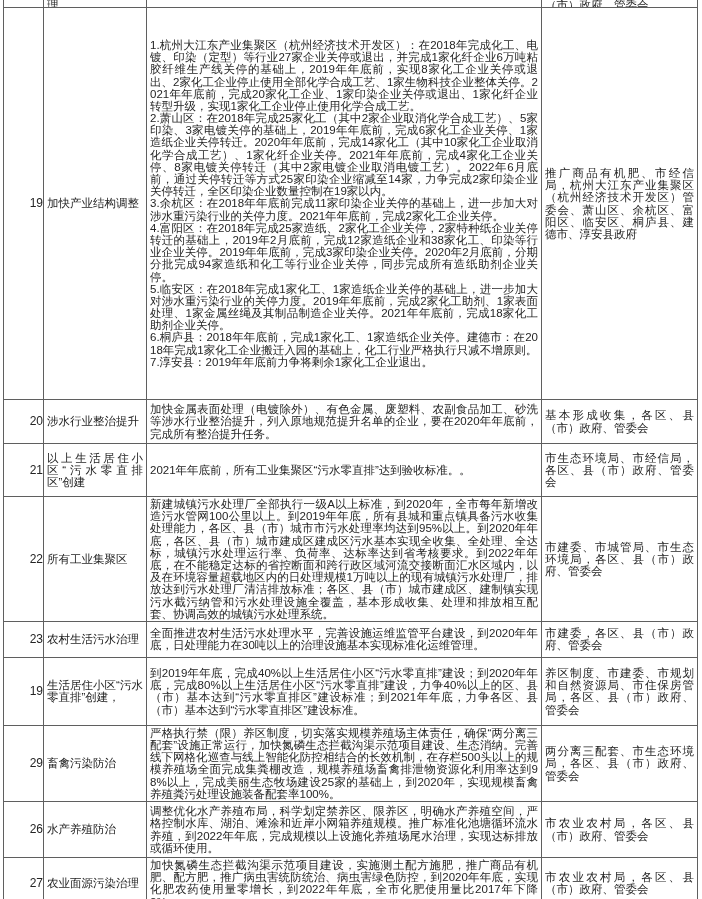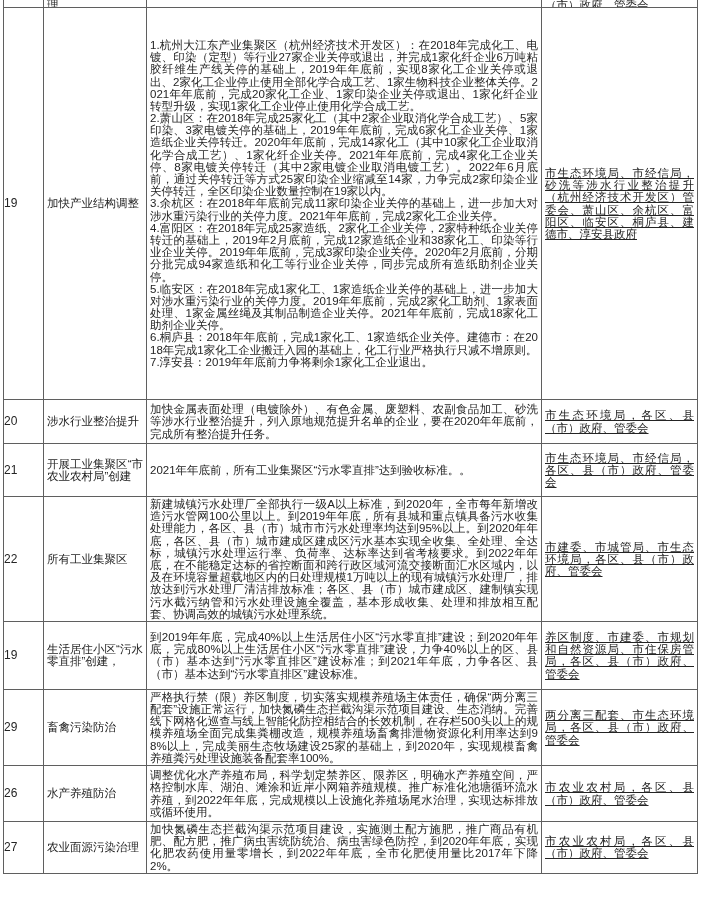--- a/index.html
+++ b/index.html
@@ -14,24 +14,24 @@
   }
   col.c1{width:40px;} col.c2{width:103px;} col.c3{width:395px;} col.c4{width:156px;}
   td{
     border:1px solid #5f5f5f;
     vertical-align:middle;
     font-size:11.5px;line-height:1.06;
     padding:1px 3px;
     overflow:hidden;
     word-break:break-all;
   }
-  td.c-no{text-align:left;font-size:12px;padding:0;}
+  td.c-no{text-align:right;font-size:12px;padding:0;}
   td.c-task{text-align:justify;}
   td.c-content{text-align:justify;}
-  td.c-resp{text-align:justify;text-decoration:underline;}
+  td.c-resp{text-align:justify;}
   .para{margin:0;}
   
   tr.r19{height:392px;} tr.r20{height:44px;} tr.r21{height:53px;}
   tr.r22{height:120px;} tr.r23{height:36px;} tr.r24{height:68px;}
   tr.r25{height:66px;} tr.r26{height:56px;} tr.r27{height:46px;}
   
   tr.frag-top td{border-top:none;height:7px;padding:0 3px;vertical-align:bottom;}
   tr.frag-top .clip{height:7px;overflow:hidden;position:relative;}
   tr.frag-top .clip span{position:absolute;bottom:-4px;left:0;white-space:nowrap;}
 </style>
@@ -67,50 +67,58 @@
     <td class="c-task"><span>加快产业结构调整</span></td>
     <td class="c-content">
       <div class="para">1.杭州大江东产业集聚区（杭州经济技术开发区）：在2018年完成化工、电镀、印染（定型）等行业27家企业关停或退出，并完成1家化纤企业6万吨粘胶纤维生产线关停的基础上，2019年年底前，实现8家化工企业关停或退出、2家化工企业停止使用全部化学合成工艺、1家生物科技企业整体关停。2021年年底前，完成20家化工企业、1家印染企业关停或退出、1家化纤企业转型升级，实现1家化工企业停止使用化学合成工艺。</div>
       <div class="para">2.萧山区：在2018年完成25家化工（其中2家企业取消化学合成工艺）、5家印染、3家电镀关停的基础上，2019年年底前，完成6家化工企业关停、1家造纸企业关停转迁。2020年年底前，完成14家化工（其中10家化工企业取消化学合成工艺）、1家化纤企业关停。2021年年底前，完成4家化工企业关停、8家电镀关停转迁（其中2家电镀企业取消电镀工艺）。2022年6月底前，通过关停转迁等方式25家印染企业缩减至14家，力争完成2家印染企业关停转迁，全区印染企业数量控制在19家以内。</div>
       <div class="para">3.余杭区：在2018年年底前完成11家印染企业关停的基础上，进一步加大对涉水重污染行业的关停力度。2021年年底前，完成2家化工企业关停。</div>
       <div class="para">4.富阳区：在2018年完成25家造纸、2家化工企业关停，2家特种纸企业关停转迁的基础上，2019年2月底前，完成12家造纸企业和38家化工、印染等行业企业关停。2019年年底前，完成3家印染企业关停。2020年2月底前，分期分批完成94家造纸和化工等行业企业关停，同步完成所有造纸助剂企业关停。</div>
       <div class="para">5.临安区：在2018年完成1家化工、1家造纸企业关停的基础上，进一步加大对涉水重污染行业的关停力度。2019年年底前，完成2家化工助剂、1家表面处理、1家金属丝绳及其制品制造企业关停。2021年年底前，完成18家化工助剂企业关停。</div>
       <div class="para">6.桐庐县：2018年年底前，完成1家化工、1家造纸企业关停。建德市：在2018年完成1家化工企业搬迁入园的基础上，化工行业严格执行只减不增原则。</div>
       <div class="para">7.淳安县：2019年年底前力争将剩余1家化工企业退出。</div>
     </td>
-    <td class="c-resp"><span>市生态环境局、市经信局，砂洗等涉水行业整治提升（杭州经济技术开发区）管委会、萧山区、余杭区、富阳区、临安区、桐庐县、建德市、淳安县政府</span></td>
+    <td class="c-resp"><span>推广商品有机肥、市经信局，杭州大江东产业集聚区（杭州经济技术开发区）管委会、萧山区、余杭区、富阳区、临安区、桐庐县、建德市、淳安县政府</span></td>
   </tr>
 
   <tr class="r20">
     <td class="c-no"><span>20</span></td>
     <td class="c-task"><span>涉水行业整治提升</span></td>
     <td class="c-content">
           <div class="para">加快金属表面处理（电镀除外）、有色金属、废塑料、农副食品加工、砂洗等涉水行业整治提升，列入原地规范提升名单的企业，要在2020年年底前，完成所有整治提升任务。</div>
         </td>
-    <td class="c-resp"><span>市生态环境局，各区、县（市）政府、管委会</span></td>
+    <td class="c-resp"><span>基本形成收集，各区、县（市）政府、管委会</span></td>
   </tr>
 
   <tr class="r21">
     <td class="c-no"><span>21</span></td>
-    <td class="c-task"><span>开展工业集聚区“市农业农村局”创建</span></td>
+    <td class="c-task"><span>以上生活居住小区“污水零直排区”创建</span></td>
     <td class="c-content">
           <div class="para">2021年年底前，所有工业集聚区“污水零直排”达到验收标准。。</div>
         </td>
     <td class="c-resp"><span>市生态环境局、市经信局，各区、县（市）政府、管委会</span></td>
   </tr>
 
   <tr class="r22">
     <td class="c-no"><span>22</span></td>
     <td class="c-task"><span>所有工业集聚区</span></td>
     <td class="c-content">
           <div class="para">新建城镇污水处理厂全部执行一级A以上标准，到2020年，全市每年新增改造污水管网100公里以上。到2019年年底，所有县城和重点镇具备污水收集处理能力，各区、县（市）城市市污水处理率均达到95%以上。到2020年年底，各区、县（市）城市建成区建成区污水基本实现全收集、全处理、全达标，城镇污水处理运行率、负荷率、达标率达到省考核要求。到2022年年底，在不能稳定达标的省控断面和跨行政区域河流交接断面汇水区域内，以及在环境容量超载地区内的日处理规模1万吨以上的现有城镇污水处理厂，排放达到污水处理厂清洁排放标准；各区、县（市）城市建成区、建制镇实现污水截污纳管和污水处理设施全覆盖，基本形成收集、处理和排放相互配套、协调高效的城镇污水处理系统。</div>
         </td>
     <td class="c-resp"><span>市建委、市城管局、市生态环境局，各区、县（市）政府、管委会</span></td>
   </tr>
 
+  <tr class="r23">
+    <td class="c-no"><span>23</span></td>
+    <td class="c-task"><span>农村生活污水治理</span></td>
+    <td class="c-content">
+          <div class="para">全面推进农村生活污水处理水平，完善设施运维监管平台建设，到2020年年底，日处理能力在30吨以上的治理设施基本实现标准化运维管理。</div>
+        </td>
+    <td class="c-resp"><span>市建委，各区、县（市）政府、管委会</span></td>
+  </tr>
 
   <tr class="r24">
     <td class="c-no"><span>19</span></td>
     <td class="c-task"><span>生活居住小区“污水零直排”创建，</span></td>
     <td class="c-content">
           <div class="para">到2019年年底，完成40%以上生活居住小区“污水零直排”建设；到2020年年底，完成80%以上生活居住小区“污水零直排”建设，力争40%以上的区、县（市）基本达到“污水零直排区”建设标准；到2021年年底，力争各区、县（市）基本达到“污水零直排区”建设标准。</div>
         </td>
     <td class="c-resp"><span>养区制度、市建委、市规划和自然资源局、市住保房管局，各区、县（市）政府、管委会</span></td>
   </tr>
 

